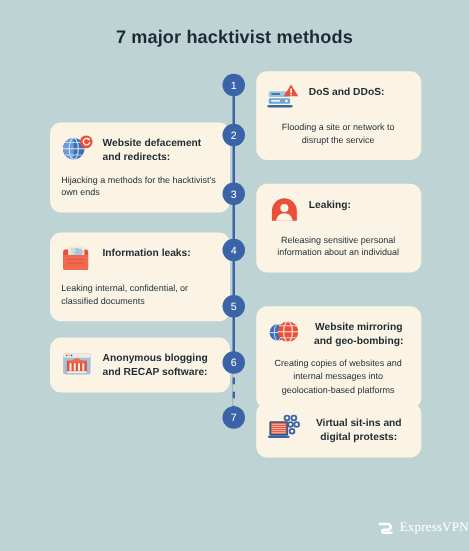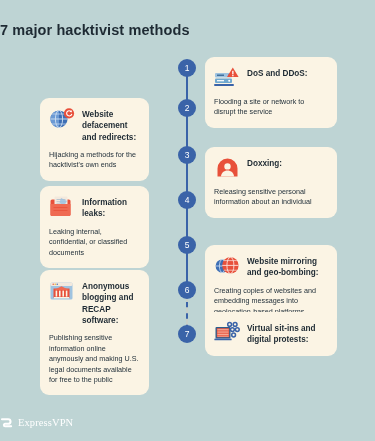--- a/index.html
+++ b/index.html
@@ -19,20 +19,21 @@
     width: 375px;
     height: 441px;
     background: #bed4d4;
     overflow: hidden;
   }
   .title {
     position: absolute;
     top: 22px;
     left: 0;
     width: 375px;
+    text-align: center;
     font-size: 14.5px;
     font-weight: bold;
     color: #1e2a33;
     letter-spacing: 0.1px;
   }
 
   
   .timeline-line {
     position: absolute;
     left: 186px;
@@ -65,22 +66,22 @@
 
   
   .card {
     position: absolute;
     background: #fbf4e4;
     border-radius: 9px;
     box-sizing: border-box;
     padding: 9px 10px 10px 9px;
     z-index: 2;
   }
-  .card.left  { left: 40px;  width: 109px; }
-  .card.right { left: 205px; width: 132px; }
+  .card.left  { left: 40px;  width: 144px; }
+  .card.right { left: 205px; width: 132px; text-align: center; }
 
   .card-head {
     display: flex;
     align-items: flex-start;
     gap: 6px;
   }
   .card-icon {
     flex: 0 0 auto;
     width: 27px;
     height: 24px;
@@ -101,21 +102,21 @@
   }
 
   
   .footer {
     position: absolute;
     left: 0;
     bottom: 12px;
     width: 375px;
     display: flex;
     align-items: center;
-    justify-content: flex-start;
+    justify-content: flex-end;
     gap: 5px;
   }
   .brand-mark { width: 13px; height: 13px; display: block; }
   .brand-name {
     font-family: "Liberation Serif", serif;
     font-size: 10.5px;
     color: #ffffff;
     letter-spacing: 0.1px;
   }
   svg { display: block; overflow: visible; }
@@ -181,21 +182,21 @@
 
   <div class="card right" style="top:147px">
     <div class="card-head">
       <div class="card-icon">
         <svg width="27" height="24" viewBox="0 0 27 24">
           <path d="M13.5 2.6 a10 10 0 0 1 10 10 v8 h-20 v-8 a10 10 0 0 1 10 -10 z" fill="#e8503a"></path>
           <circle cx="13.5" cy="10.4" r="3.2" fill="#fbf4e4"></circle>
           <path d="M13.5 14.6 c-3.6 0 -6.1 2.3 -6.6 6 h13.2 c-0.5 -3.7 -3 -6 -6.6 -6 z" fill="#fbf4e4"></path>
         </svg>
       </div>
-      <div class="card-title">Doxxing:</div>
+      <div class="card-title">Leaking:</div>
     </div>
     <div class="card-body">Releasing sensitive personal information about an individual</div>
   </div>
 
   <div class="card left" style="top:186px">
     <div class="card-head">
       <div class="card-icon">
         <svg width="27" height="24" viewBox="0 0 27 24">
           <rect x="1.5" y="4.5" width="20" height="16.5" rx="1.6" fill="#e8503a"></rect>
           <rect x="5.5" y="1.6" width="13" height="13" rx="1" fill="#f3e9dd"></rect>
@@ -222,21 +223,21 @@
           <line x1="1.6" y1="12" x2="14.8" y2="12" stroke="#cfe0f2" stroke-width="0.8"></line>
           <circle cx="16.4" cy="11.4" r="8.2" fill="#e8503a"></circle>
           <ellipse cx="16.4" cy="11.4" rx="3.5" ry="8.2" fill="none" stroke="#fbe2dc" stroke-width="0.9"></ellipse>
           <line x1="8.2" y1="11.4" x2="24.6" y2="11.4" stroke="#fbe2dc" stroke-width="0.9"></line>
           <line x1="10" y1="6.6" x2="22.8" y2="6.6" stroke="#fbe2dc" stroke-width="0.7"></line>
           <line x1="10" y1="16.2" x2="22.8" y2="16.2" stroke="#fbe2dc" stroke-width="0.7"></line>
         </svg>
       </div>
       <div class="card-title">Website mirroring and geo-bombing:</div>
     </div>
-    <div class="card-body">Creating copies of websites and embedding messages into geolocation-based platforms</div>
+    <div class="card-body">Creating copies of websites and internal messages into geolocation-based platforms</div>
   </div>
 
   <div class="card left" style="top:270px">
     <div class="card-head">
       <div class="card-icon">
         <svg width="27" height="24" viewBox="0 0 27 24">
           <rect x="1.5" y="3.5" width="22" height="17" rx="1.6" fill="#9fc3e0"></rect>
           <rect x="1.5" y="3.5" width="22" height="3.6" rx="1.6" fill="#f3e9dd"></rect>
           <circle cx="4.2" cy="5.3" r="0.7" fill="#e8503a"></circle>
           <circle cx="6.2" cy="5.3" r="0.7" fill="#f0b429"></circle>
@@ -245,24 +246,23 @@
           <path d="M12.5 7.2 L20 11 H5 Z" fill="#ef6a52"></path>
           <rect x="6.6" y="11.6" width="1.6" height="6" fill="#fbf4e4"></rect>
           <rect x="10" y="11.6" width="1.6" height="6" fill="#fbf4e4"></rect>
           <rect x="13.4" y="11.6" width="1.6" height="6" fill="#fbf4e4"></rect>
           <rect x="16.8" y="11.6" width="1.6" height="6" fill="#fbf4e4"></rect>
           <rect x="4.8" y="18" width="15.4" height="1.4" fill="#fbf4e4"></rect>
         </svg>
       </div>
       <div class="card-title">Anonymous blogging and RECAP software:</div>
     </div>
-    <div class="card-body">Publishing sensitive information online anymously and making U.S. legal documents available for free to the public</div>
-  </div>
-
-  <div class="card right" style="top:312px">
+  </div>
+
+  <div class="card right" style="top:322px">
     <div class="card-head">
       <div class="card-icon">
         <svg width="27" height="24" viewBox="0 0 27 24">
           <rect x="1.5" y="6" width="15" height="11.5" rx="1" fill="#2b5d8c"></rect>
           <rect x="2.8" y="7.2" width="12.4" height="9" fill="#e8503a"></rect>
           <g stroke="#fbf4e4" stroke-width="0.55">
             <line x1="3.4" y1="8.4" x2="14.6" y2="8.4"></line>
             <line x1="3.4" y1="10.1" x2="14.6" y2="10.1"></line>
             <line x1="3.4" y1="11.8" x2="14.6" y2="11.8"></line>
             <line x1="3.4" y1="13.5" x2="14.6" y2="13.5"></line>

